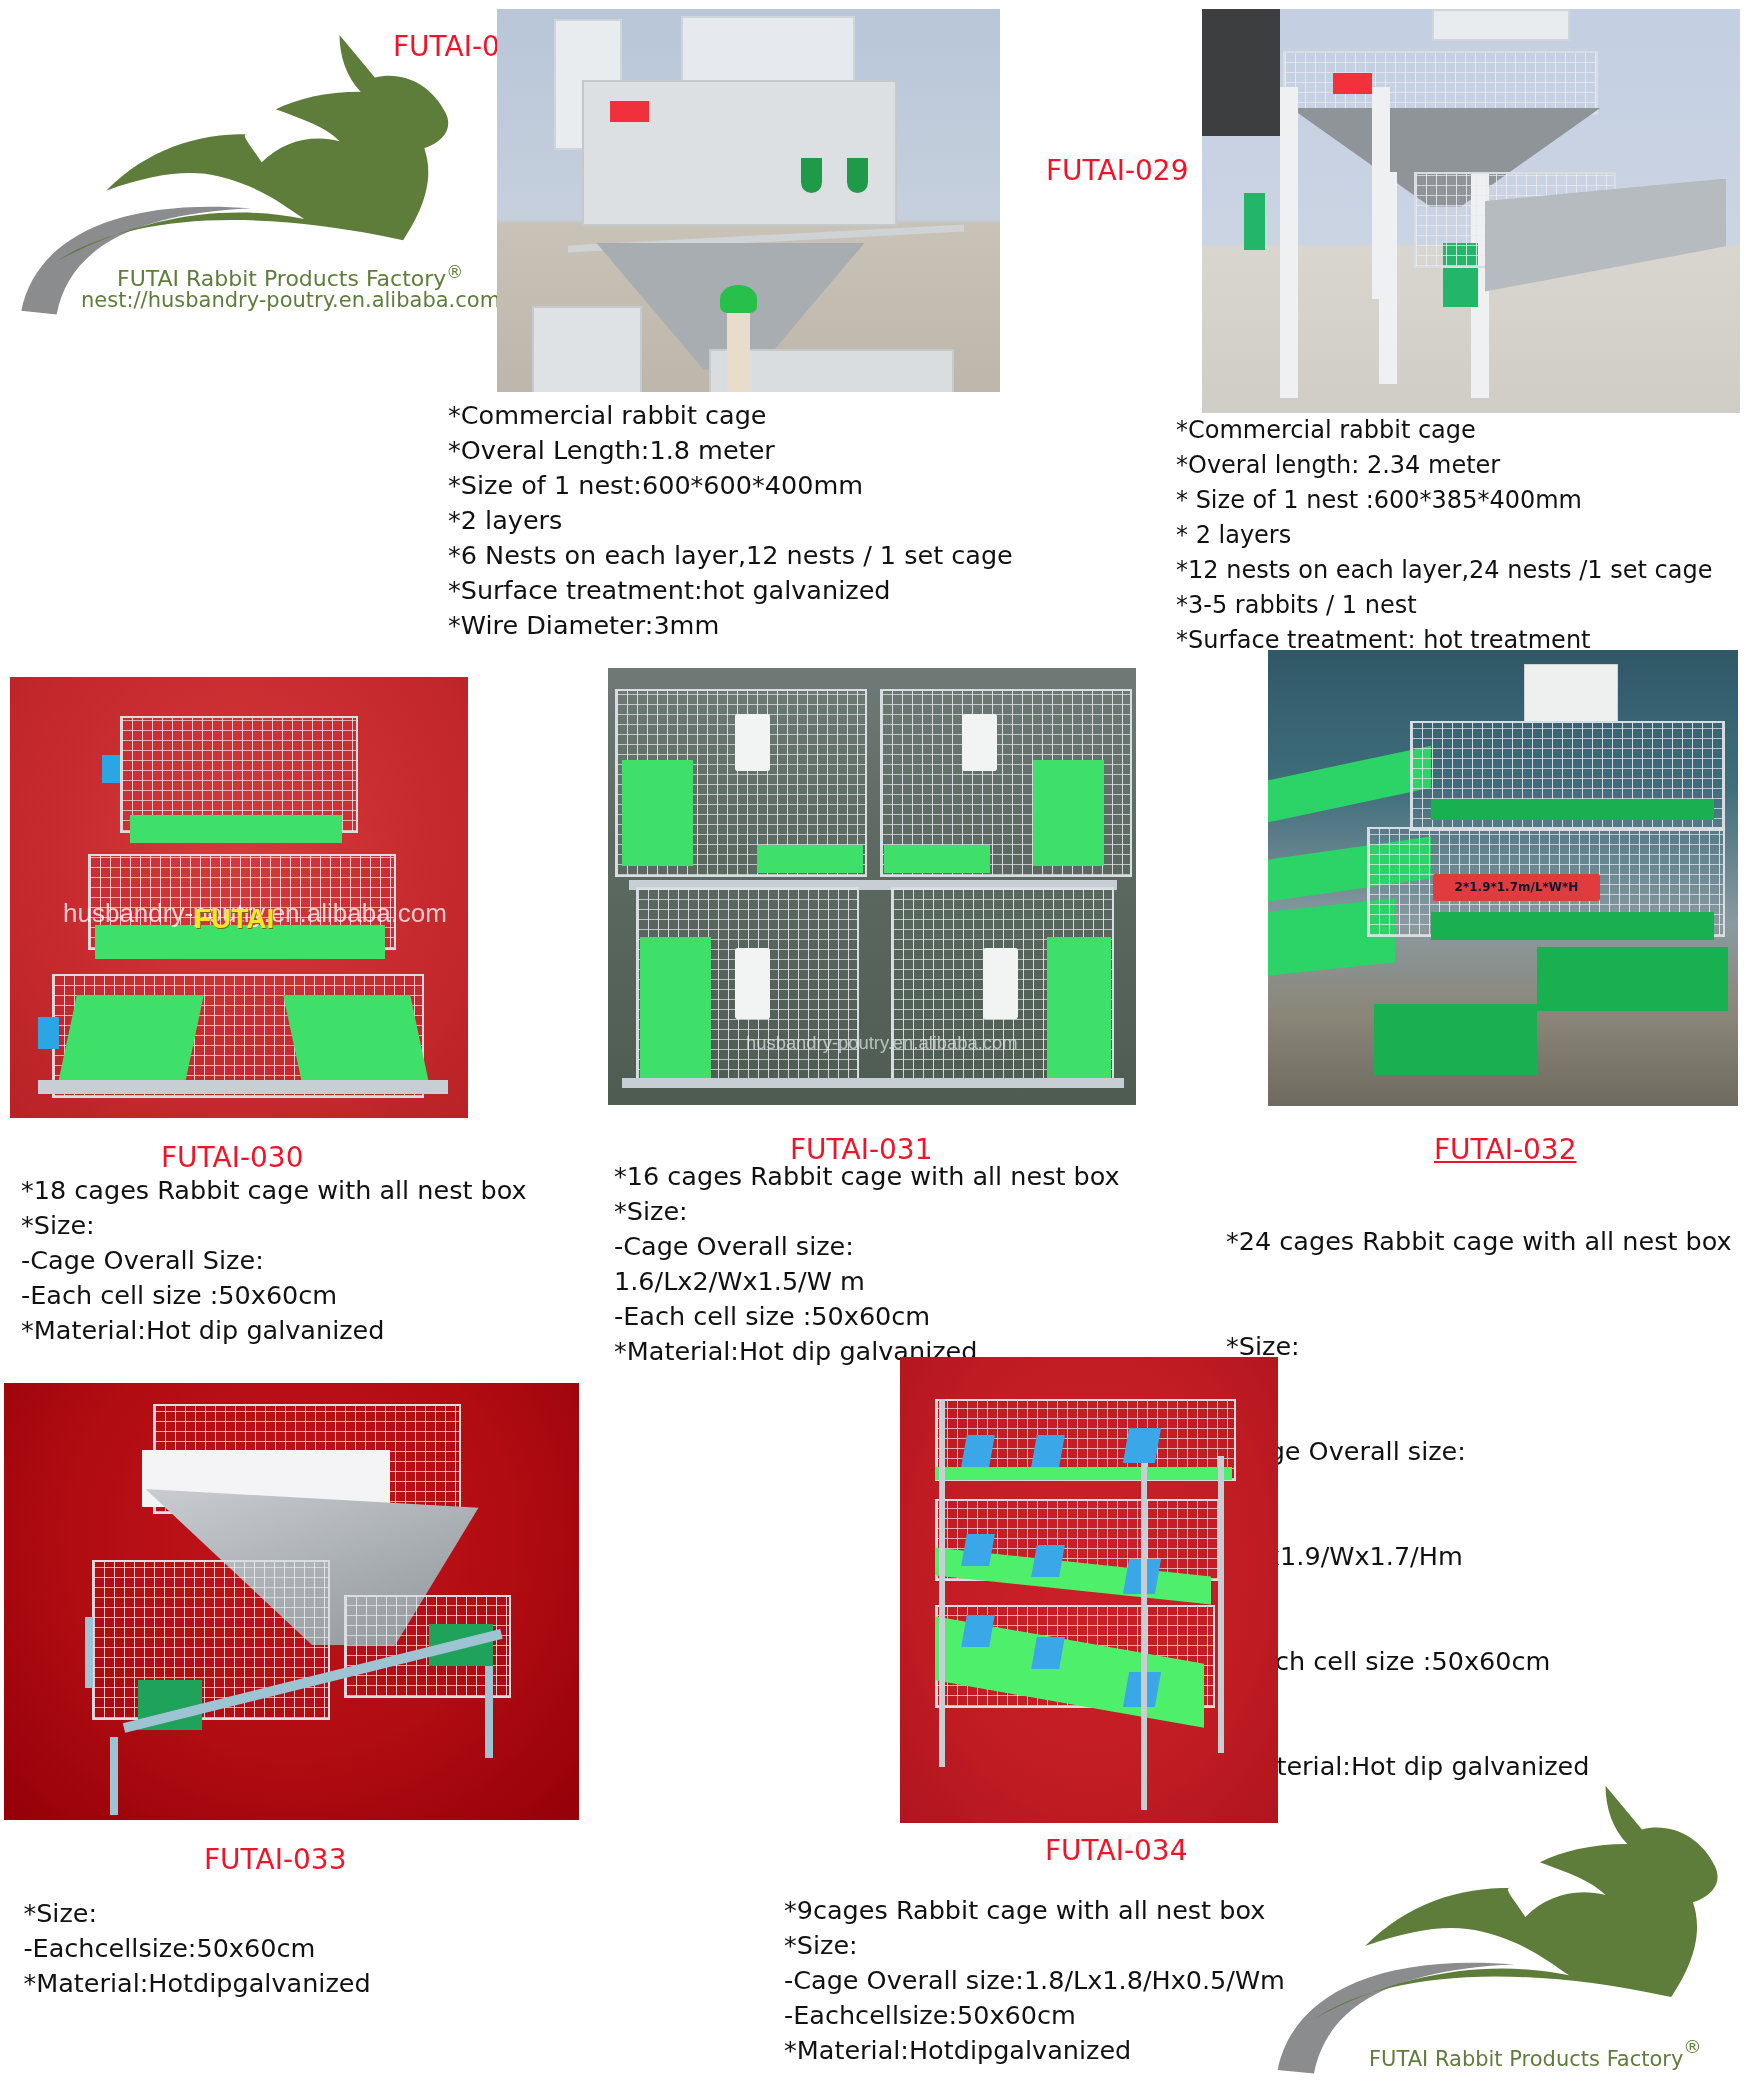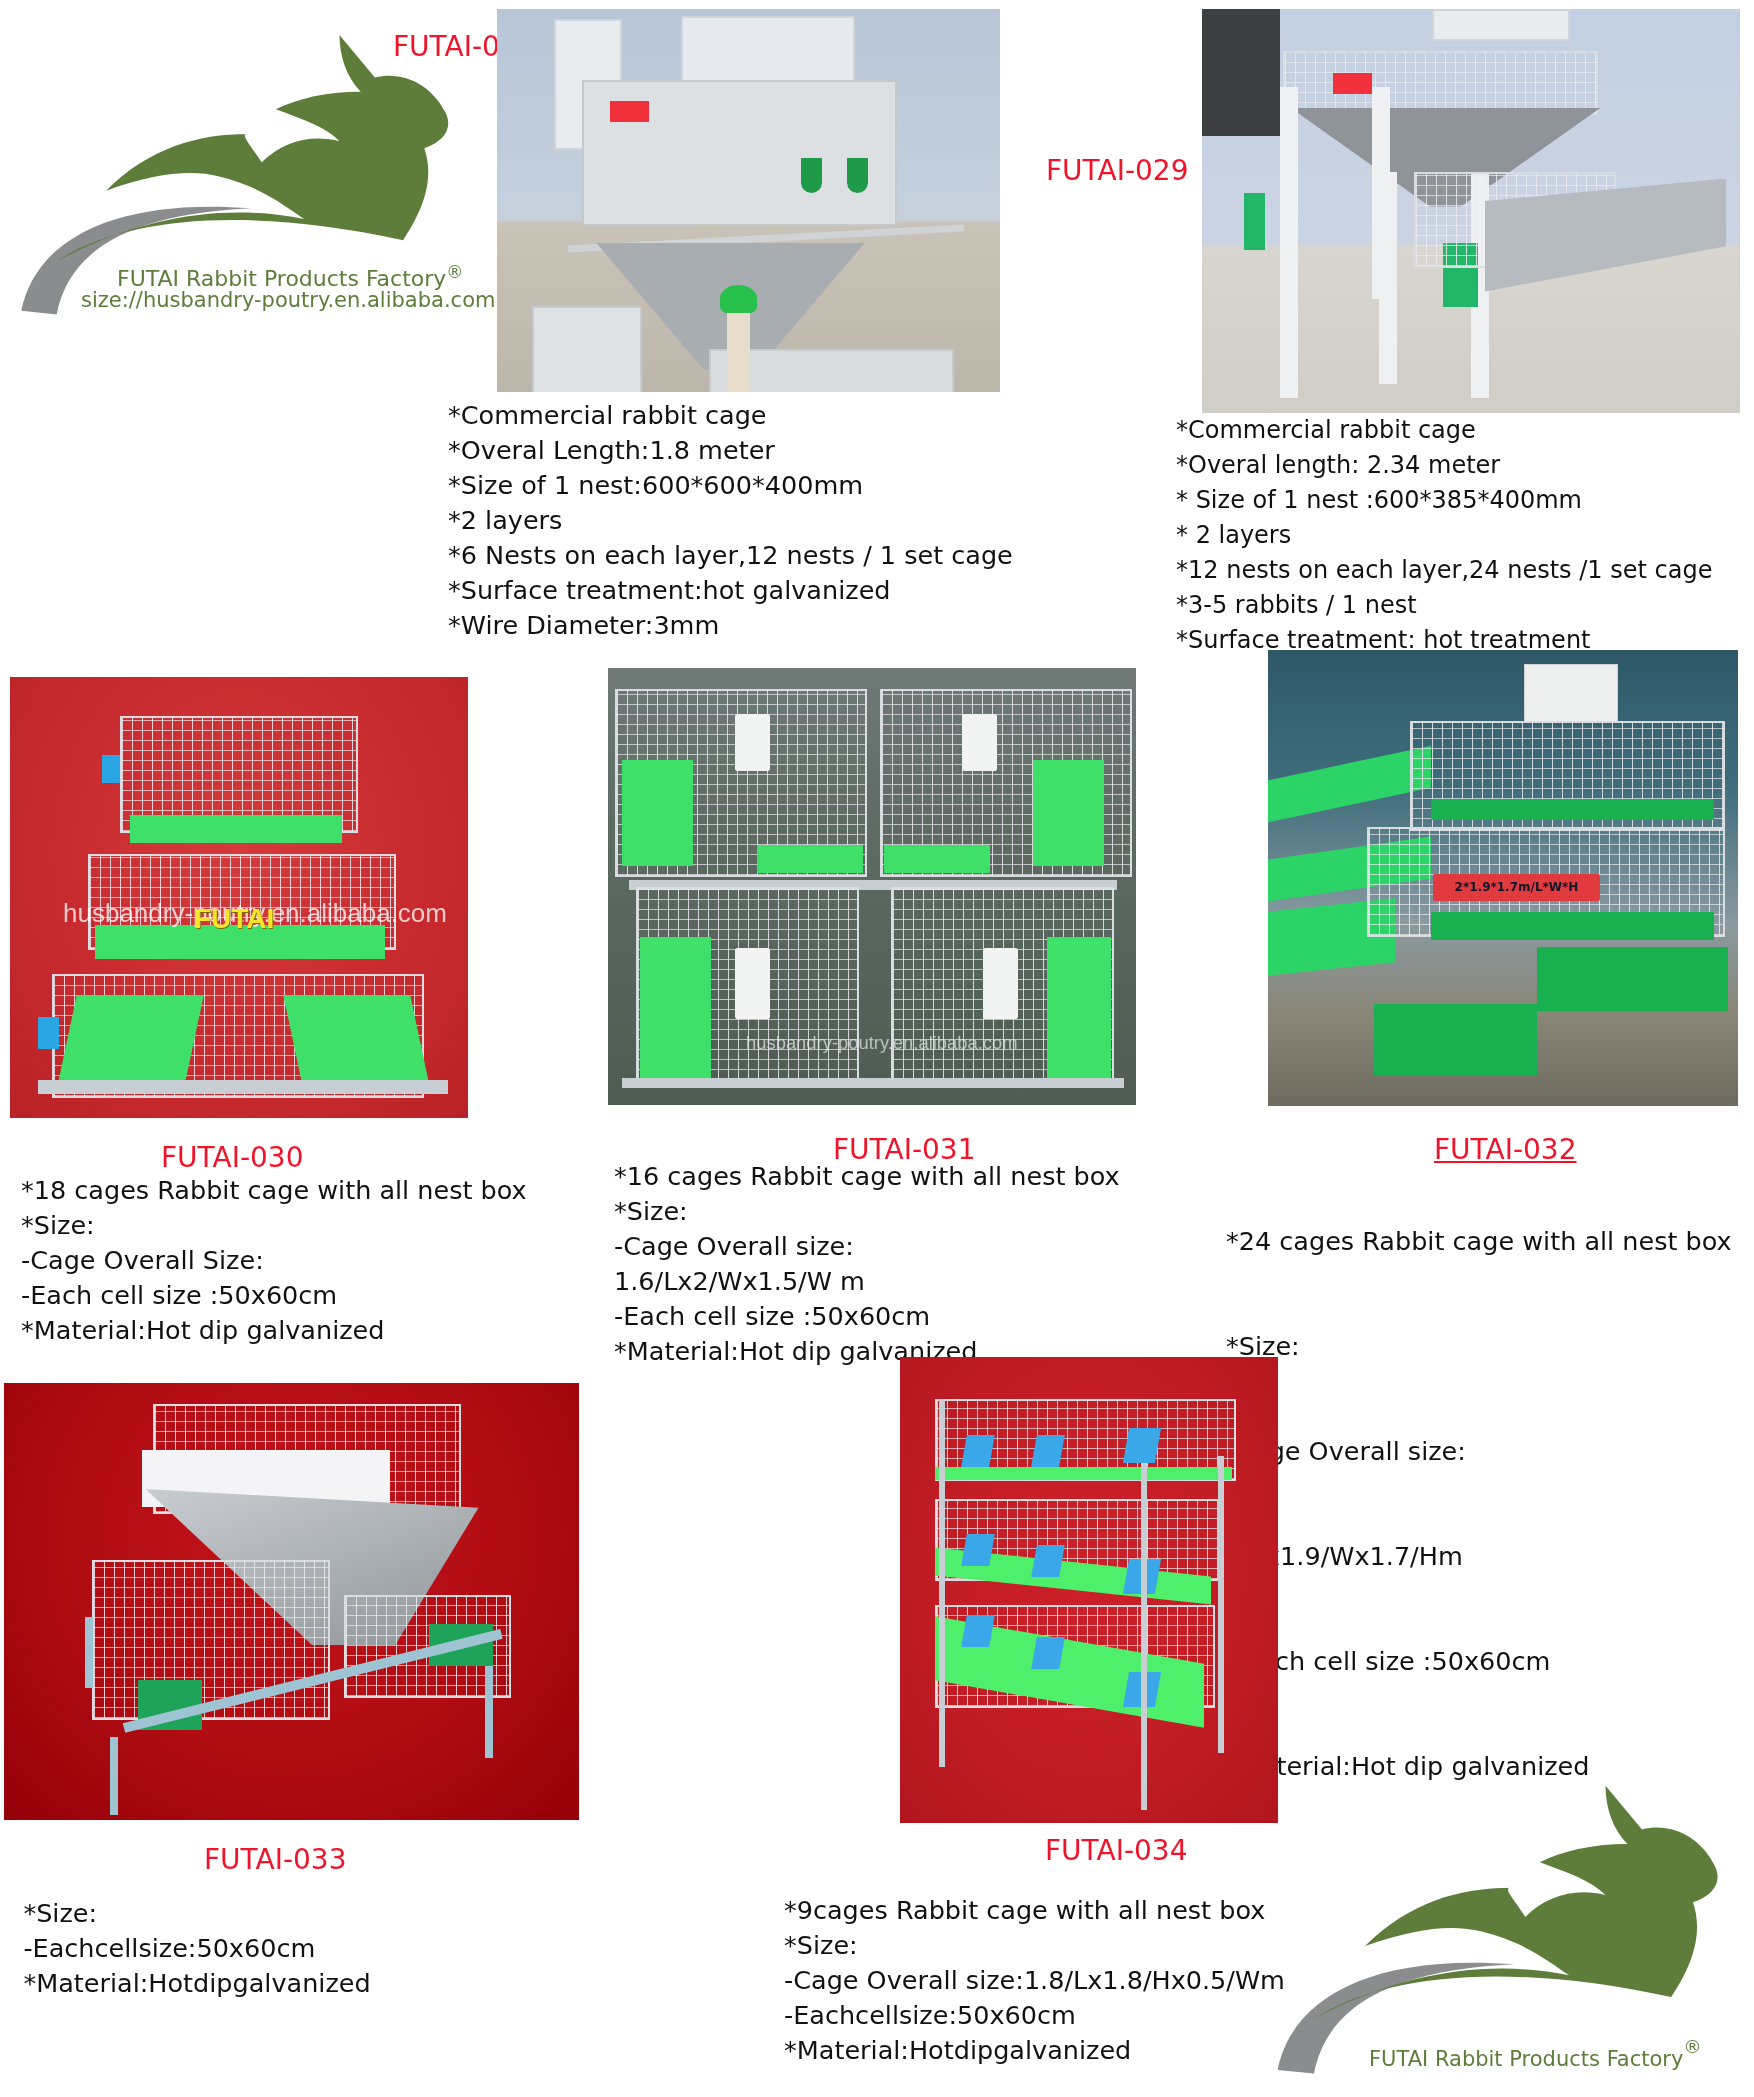--- a/index.html
+++ b/index.html
@@ -25,21 +25,21 @@
 <body>
 
 <div class="logo" style="left:7px;top:28px;width:467px;height:297px;">
   <svg width="467" height="297" viewBox="0 0 660 420">
     <path d="M20 400 C 40 300, 150 240, 345 255 C 200 262, 90 300, 70 405 Z" fill="#8a8c8e"></path>
     <path d="M70 330 C 160 270, 330 250, 560 300 C 600 240, 600 200, 590 170 C 620 160, 630 140, 620 120 C 600 80, 560 60, 520 70 L 470 10 C 470 40, 480 70, 500 90 C 450 90, 410 100, 380 115 C 420 130, 450 140, 470 160 C 430 150, 390 160, 360 190 C 340 160, 330 150, 340 150 C 270 150, 200 170, 140 230 C 210 205, 260 200, 300 210 C 360 225, 390 250, 420 270 C 320 250, 200 260, 70 330 Z" fill="#5e7d3a"></path>
   </svg>
   <div class="logo-text" style="left:110px;top:234px;font-size:22px;">
     <span>FUTAI Rabbit Products Factory</span><sup style="font-size:17px;">®</sup>
   </div>
-  <div class="logo-text" style="left:74px;top:260px;font-size:21px;">size://husbandry-poutry.en.alibaba.com</div>
+  <div class="logo-text" style="left:74px;top:260px;font-size:21px;">nest://husbandry-poutry.en.alibaba.com</div>
 </div>
 
 <div class="code" style="left:393px;top:30px;">FUTAI-028</div>
 <div class="photo" style="left:497px;top:8.5px;width:503px;height:383px;background:linear-gradient(180deg,#b8c6d8 0%,#c6d0dd 55%,#c9c2b6 56%,#bdb6aa 100%);">
   <div class="abs" style="left:57px;top:10.6px;width:64px;height:127px;background:#e8ecef;border:2.8px solid #cfd6da;"></div>
   <div class="abs" style="left:184px;top:7px;width:170px;height:85px;background:#e6eaee;border:2.8px solid #cfd6da;"></div>
   <div class="abs" style="left:85px;top:71px;width:311px;height:142px;background:#dde0e3;border:2.1px solid #c4c9cc;"></div>
   <div class="abs" style="left:113px;top:92px;width:39px;height:21px;background:#f0313c;"></div>
   <div class="green" style="left:304px;top:149px;width:21px;height:35px;background:#1e9a48;border-radius:0 0 14px 14px;"></div>
   <div class="green" style="left:350px;top:149px;width:21px;height:35px;background:#1e9a48;border-radius:0 0 14px 14px;"></div>
@@ -132,21 +132,21 @@
   <div class="mesh" style="left:142px;top:71px;width:311px;height:106px;"></div>
   <div class="green" style="left:163px;top:149px;width:283px;height:21px;background:#19b04f;"></div>
   <div class="mesh" style="left:99px;top:177px;width:354px;height:106px;"></div>
   <div class="green" style="left:163px;top:262px;width:283px;height:28px;background:#19b04f;"></div>
   <div class="green" style="left:106px;top:354px;width:163px;height:71px;background:#19b04f;"></div>
   <div class="green" style="left:269px;top:297px;width:191px;height:64px;background:#19b04f;"></div>
   <div class="abs" style="left:165px;top:224px;width:167px;height:27px;background:#e13a3f;border-radius:2.1px;color:#0f172a;font-family:'DejaVu Sans',sans-serif;font-weight:bold;font-size:12px;line-height:27px;text-align:center;">2*1.9*1.7m/L*W*H</div>
 </div>
 
 <div class="code" style="left:161px;top:1141px;">FUTAI-030</div>
-<div class="code" style="left:833px;top:1133px;text-align:center;">FUTAI-031</div>
+<div class="code" style="left:790px;top:1133px;text-align:center;">FUTAI-031</div>
 <div class="code" style="left:1434px;top:1133px;text-decoration:underline;">FUTAI-032</div>
 
 <div class="specs" style="left:21px;top:1173px;">
   <div>*18 cages Rabbit cage with all nest box</div>
   <div>*Size:</div>
   <div>-Cage Overall Size:</div>
   <div>-Each cell size :50x60cm</div>
   <div>*Material:Hot dip galvanized</div>
 </div>
 

